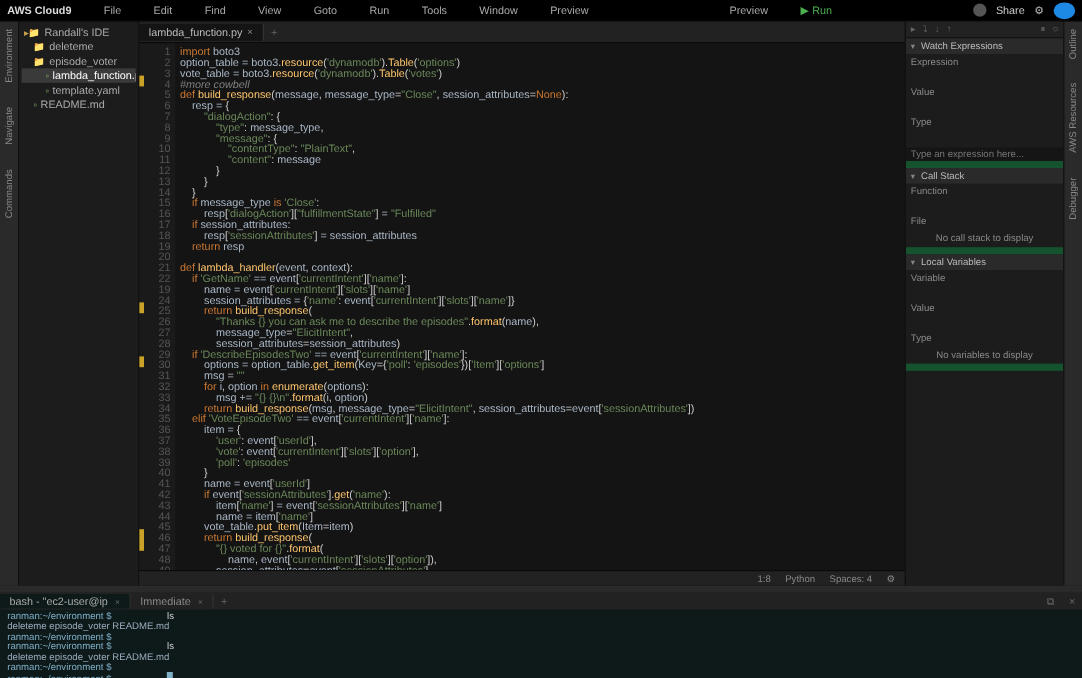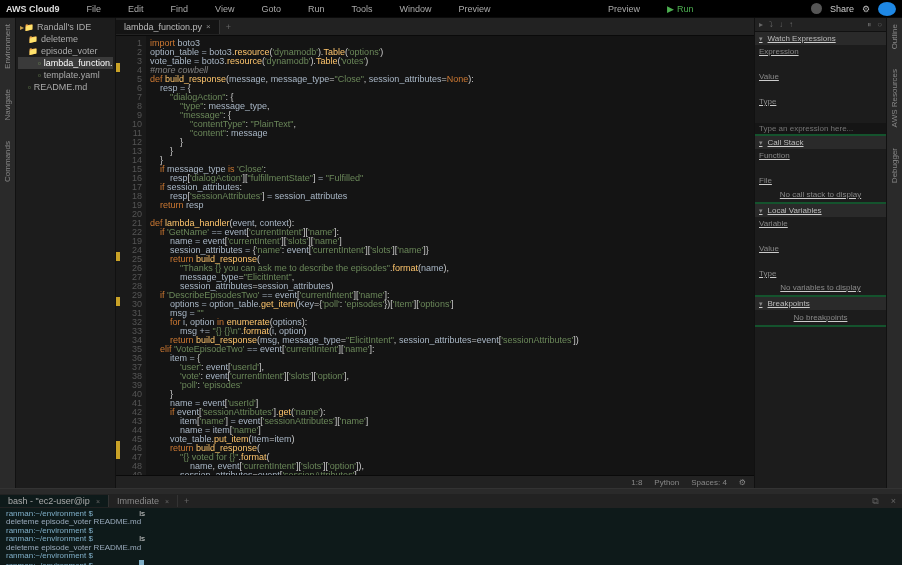--- a/index.html
+++ b/index.html
@@ -40,21 +40,21 @@
 .code .ln { height: 9px; display: block; }
 .kw { color: #cc7832; }
 .str { color: #6a8759; }
 .fn { color: #ffc66d; }
 .id { color: #a9b7c6; }
 .op { color: #a9b7c6; }
 .com { color: #808080; font-style: italic; }
 .const { color: #cc7832; }
 .statusbar { height: 13px; background: #222; display: flex; align-items: center; justify-content: flex-end; gap: 12px; padding: 0 8px; color: #888; font-size: 8px; border-top: 1px solid #0a0a0a; }
 .debug-pane { width: 132px; background: #1c1c1c; border-left: 1px solid #111; display: flex; flex-direction: column; font-size: 8px; }
-.dbg-section { border-bottom: 2px solid #14532d; text-decoration: underline; }
+.dbg-section { border-bottom: 6px solid #14532d; }
 .dbg-head { background: #2a2a2a; padding: 2px 4px; color: #bbb; display: flex; align-items: center; gap: 3px; }
 .dbg-sub { display: flex; padding: 2px 4px; color: #888; gap: 8px; flex-direction: column; }
 .dbg-input { background: #151515; border: none; color: #666; width: 100%; padding: 1px 4px; font-size: 8px; margin-top: 15px; }
 .dbg-msg { padding: 3px 6px; color: #888; text-align: center; }
 .dbg-toolbar { height: 14px; background: #222; display: flex; align-items: center; gap: 6px; padding: 0 4px; border-bottom: 1px solid #111; }
 .dbg-t-icon { color: #666; font-size: 8px; }
 .terminal-wrap { height: 77px; display: flex; flex-direction: column; background: #0e1a1a; border-top: 1px solid #333; }
 .term-handle { height: 5px; background: #2a2a2a; cursor: row-resize; }
 .term-tabbar { height: 14px; background: #222; display: flex; align-items: center; }
 .term-tab { padding: 1px 8px; background: #0e1a1a; color: #aaa; border-right: 1px solid #333; }
@@ -293,26 +293,20 @@
         </div>
       <div class="dbg-sub">
           <span>Variable</span>
           <span style="flex:1"></span>
           <span>Value</span>
           <span style="flex:1"></span>
           <span>Type</span>
         </div>
       <div class="dbg-msg">No variables to display</div>
     </div>
-    <div class="dbg-section">
-      <div class="dbg-head tri">
-          <span>Breakpoints</span>
-        </div>
-      <div class="dbg-msg">No breakpoints</div>
-    </div>
   </div>
 
   <div class="rail rail-right">
     <span class="rail-text">Outline</span>
     <span class="rail-text">AWS Resources</span>
     <span class="rail-text">Debugger</span>
   </div>
 </div>
 
 <div class="terminal-wrap">

